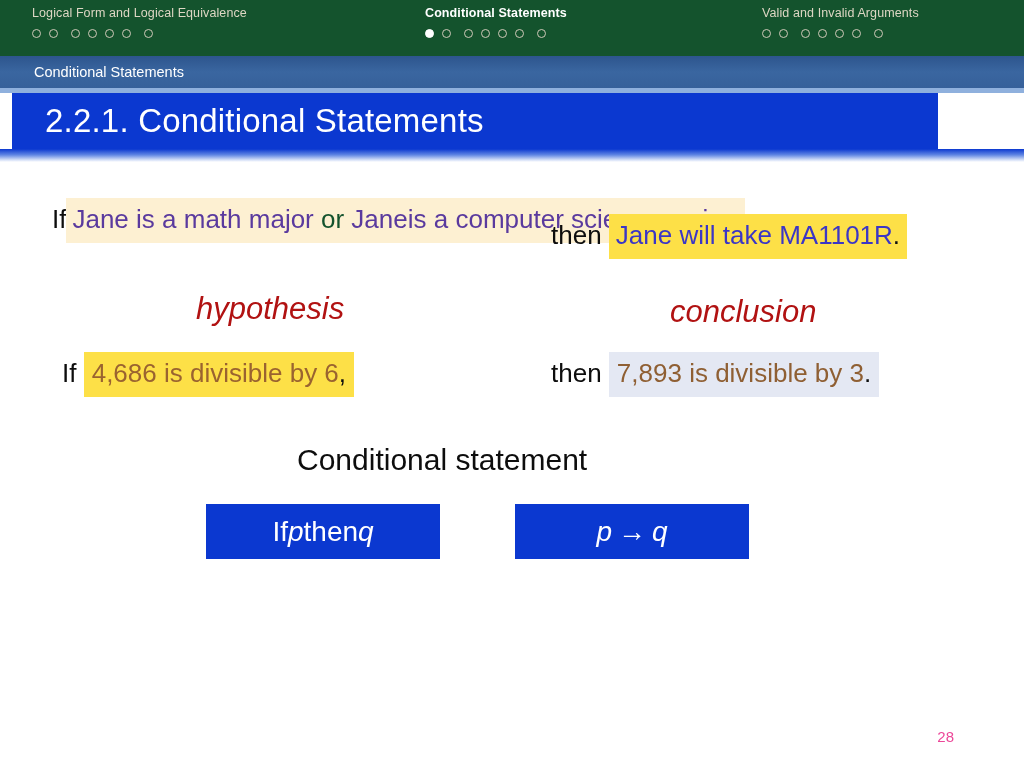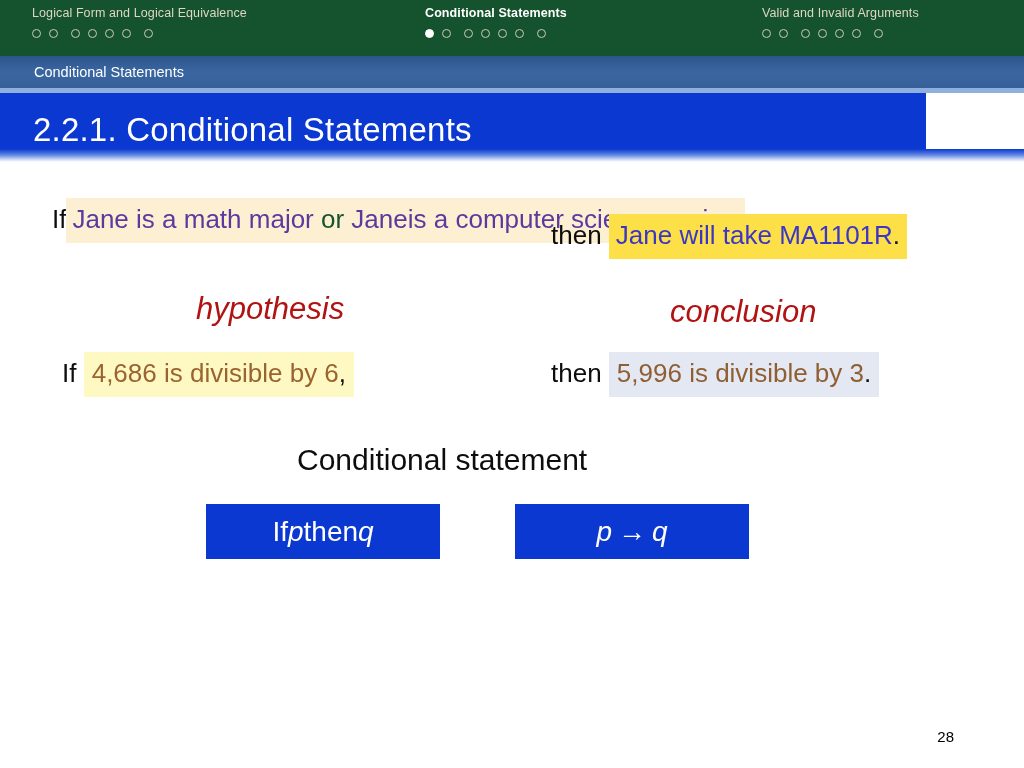--- a/index.html
+++ b/index.html
@@ -66,24 +66,24 @@
   }
 
   .rule {
     position:absolute; left:0; top:88px;
     width:1024px; height:5px;
     background:#8fb0dd;
   }
 
   
   .titleband {
-    position:absolute; left:0; top:93px;
+    position:absolute; left:12px; top:93px;
     width:926px; height:56px;
     background:#0b38d0;
-    display:flex; align-items:flex-end;
+    display:flex; align-items:center;
   }
   .titleband .title {
     margin-left:33px;
     font-size:33px;
     color:#ffffff;
     font-weight:normal;
     letter-spacing:0.2px;
   }
   .titlefade {
     position:absolute; left:0; top:149px;
@@ -129,21 +129,21 @@
     position:absolute;
     font-size:31px;
     font-style:italic;
     color:#b11212;
   }
   #lblHyp { left:196px; top:129px; }
   #lblCon { left:670px; top:132px; }
 
   
   #hyp2 { left:62px; top:190px; font-size:26px; }
-  #hyp2 .hlbox { display:inline-block; background:#fef9c3; padding:6px 8px 8px 8px; }
+  #hyp2 .hlbox { display:inline-block; background:#fde047; padding:6px 8px 8px 8px; }
   #con2 { left:551px; top:190px; font-size:26px; }
   #con2 .hlbox { display:inline-block; background:#e4e8f3; padding:6px 8px 8px 8px; }
 
   
   #capCond {
     position:absolute; left:297px; top:281px;
     font-size:30px; color:#0d0d0d; white-space:nowrap;
   }
 
   
@@ -154,21 +154,21 @@
     color:#ffffff;
   }
   #fbox1 { left:206px; top:342px; width:234px; height:55px; font-size:28px; }
   #fbox2 { left:515px; top:342px; width:234px; height:55px; font-size:28px; }
   .it { font-style:italic; }
   .arrow { font-style:normal; padding:0 6px; }
 
   
   #pageno {
     position:absolute; right:70px; bottom:23px;
-    font-size:15px; color:#000000;
+    font-size:15px; color:#ec4899;
   }
 </style>
 </head>
 <body>
 
 <div class="slide">
 
   <div class="navbar">
 
     <div class="nav-group g1">
@@ -235,21 +235,21 @@
     <div class="roleLabel" id="lblHyp">hypothesis</div>
     <div class="roleLabel" id="lblCon">conclusion</div>
 
     <div class="blk" id="hyp2">
       <span class="kw">If</span>
       <span class="hlbox"><span class="c-brown">4,686 is divisible by 6</span><span class="kw">,</span></span>
     </div>
 
     <div class="blk" id="con2">
       <span class="kw">then</span>
-      <span class="hlbox"><span class="c-brown2">5,996 is divisible by 3</span><span class="kw">.</span></span>
+      <span class="hlbox"><span class="c-brown2">7,893 is divisible by 3</span><span class="kw">.</span></span>
     </div>
 
     <div id="capCond">Conditional statement</div>
 
     <div class="fbox" id="fbox1">
       <span>If </span>
         <span class="it">p</span>
         <span> then </span>
         <span class="it">q</span>
     </div>

